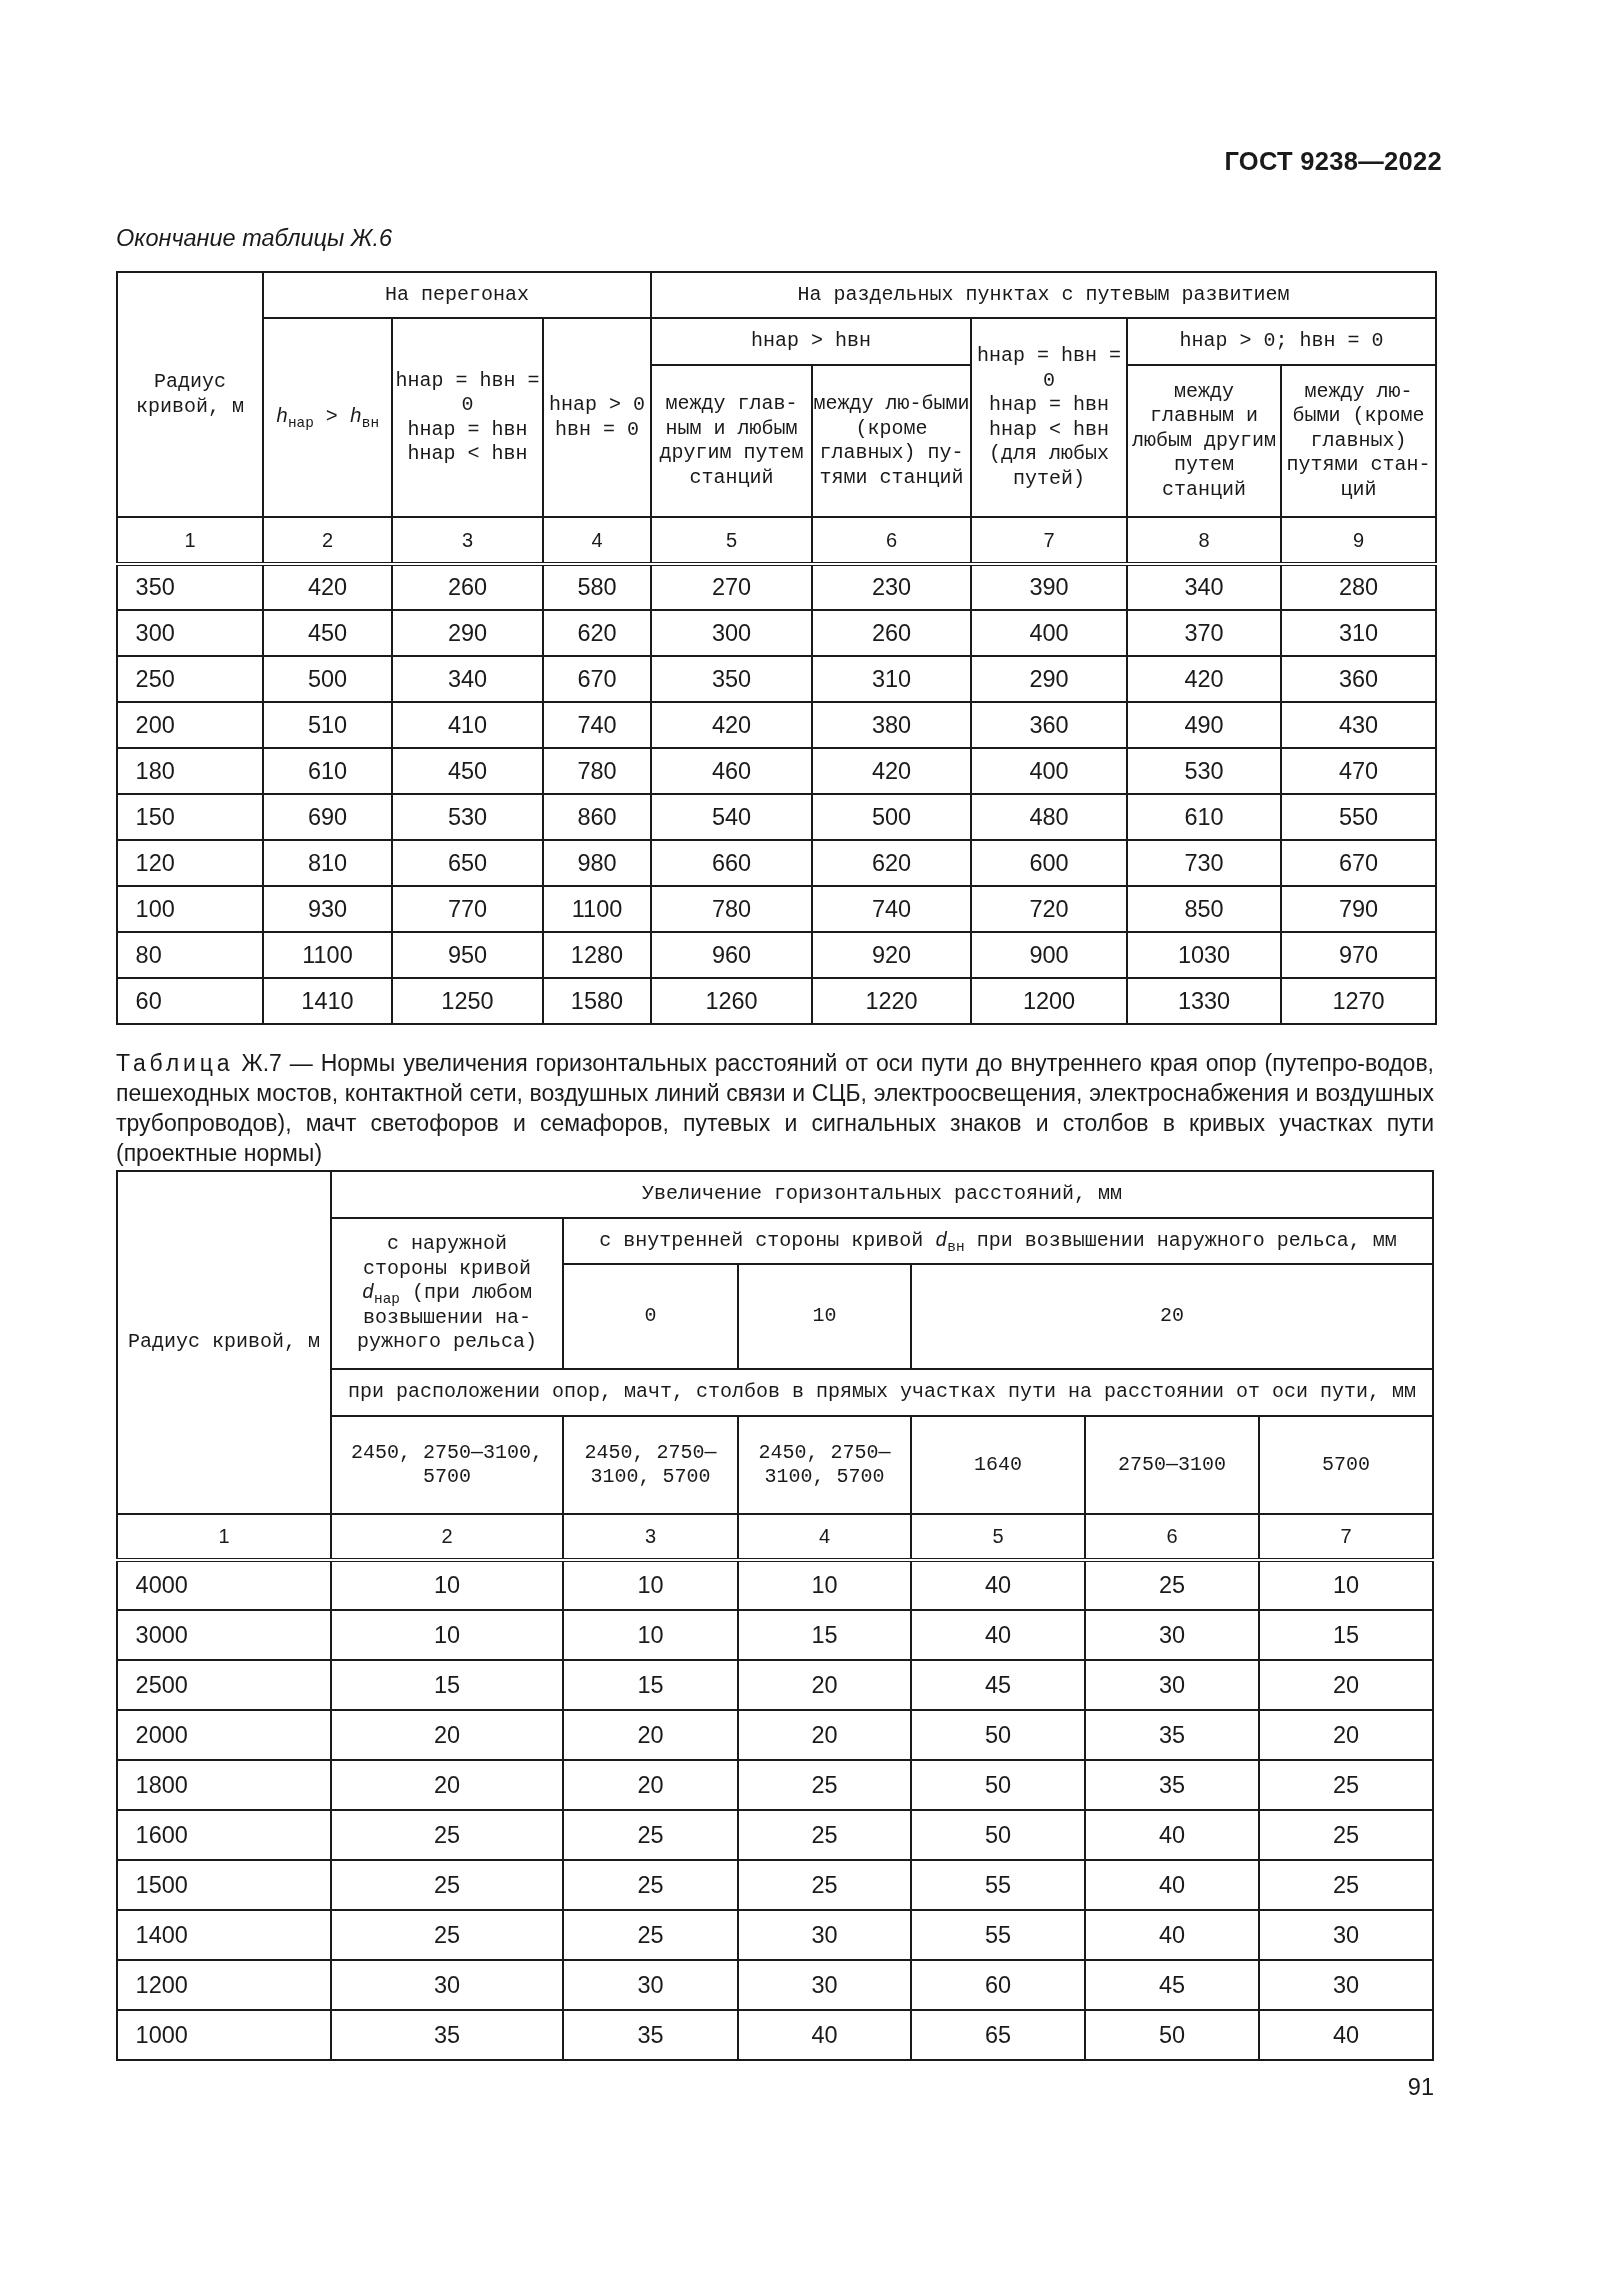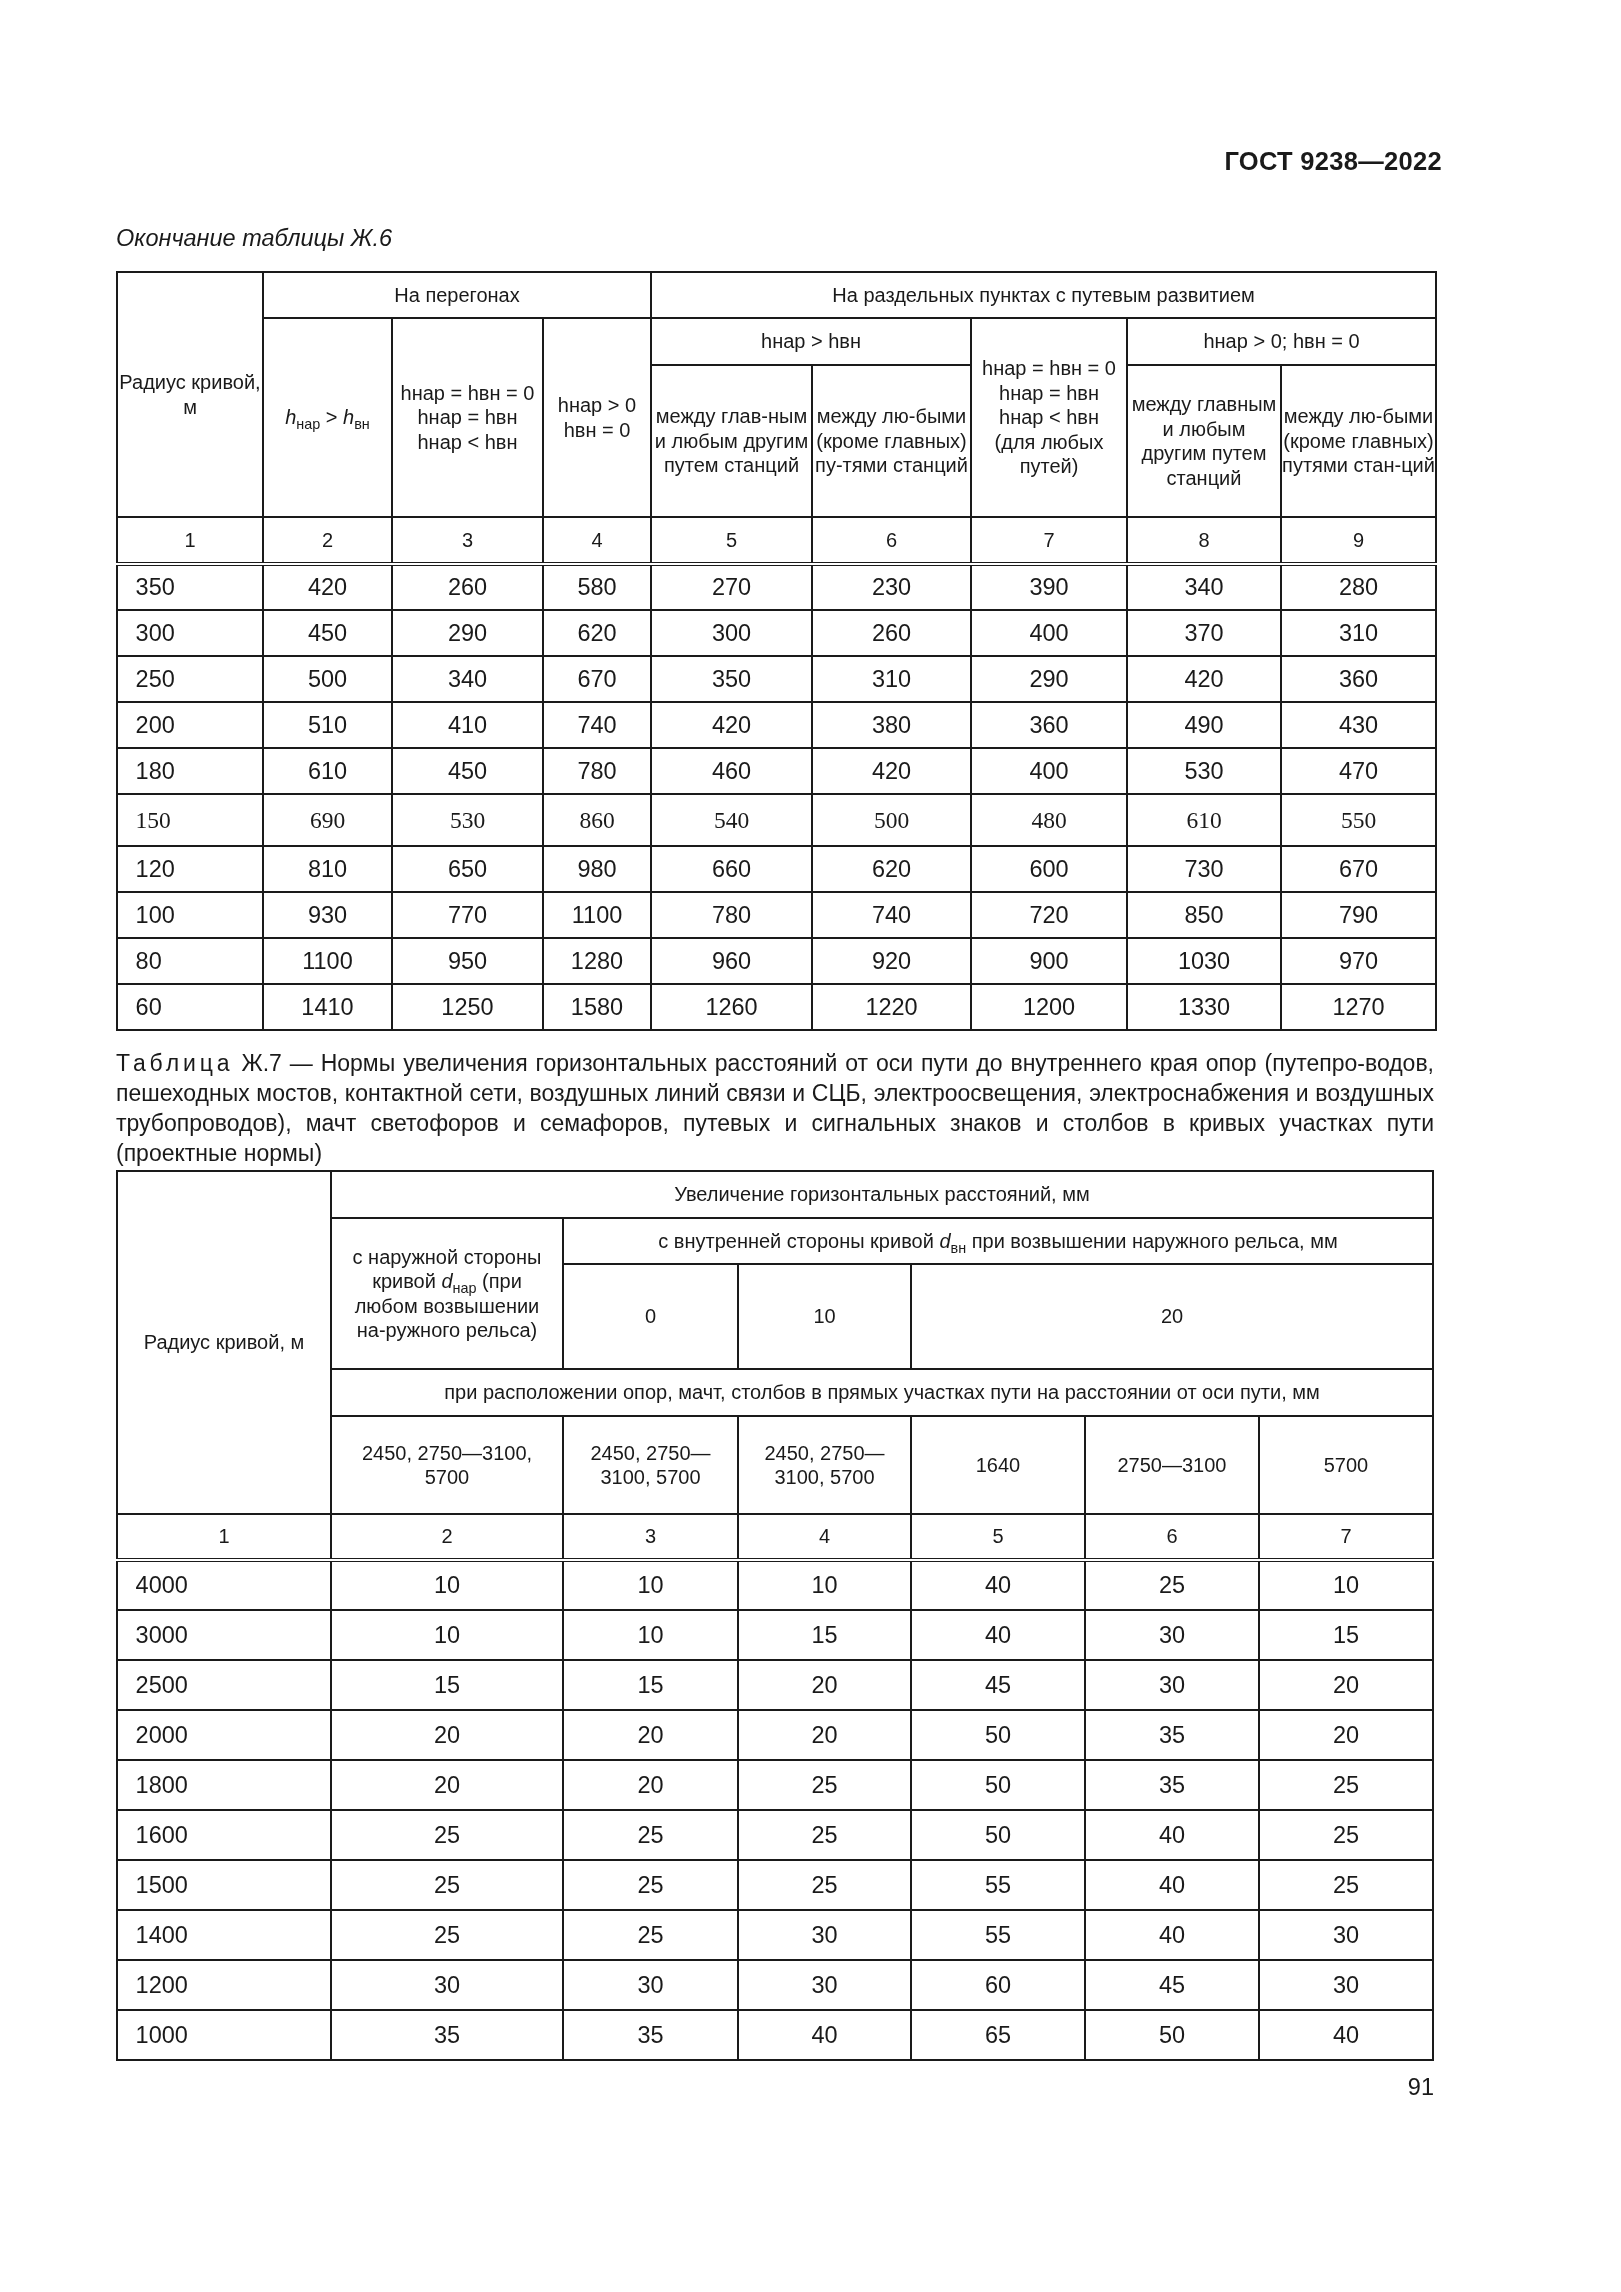--- a/index.html
+++ b/index.html
@@ -5,21 +5,21 @@
   html, body { margin:0; padding:0; background:#ffffff; }
   body { width:1621px; height:2293px; position:relative; font-family:"Liberation Sans", sans-serif; color:#1a1a1a; overflow:hidden; }
   .abs { position:absolute; }
   #doc-header { right:179px; top:147px; font-size:25.5px; font-weight:bold; letter-spacing:0.3px; }
   #caption6 { left:116px; top:225px; font-size:23.5px; font-style:italic; }
   #caption7 { left:116px; top:1048px; width:1318px; font-size:23px; line-height:30px; text-align:justify; }
   #caption7 .spaced { letter-spacing:3.9px; }
   #page-num { right:187px; top:2074px; font-size:23.5px; }
   table { position:absolute; border-collapse:collapse; table-layout:fixed; }
   td, th { border:2px solid #1a1a1a; padding:0; text-align:center; vertical-align:middle; font-weight:normal; }
-  th { font-size:20px; line-height:24.5px; }
+  th { font-size:20px; line-height:24.5px;font-family:Liberation Mono, monospace; }
   td.data { font-size:23.5px; }
   td.first { text-align:left; padding-left:17.6px; }
   tr.numrow td { font-size:20px; border-bottom:4.9px double #1a1a1a; }
   i.h { font-style:italic; }
   sub { font-size:0.72em; vertical-align:-0.35em; line-height:0; }
   #t6 { left:116px; top:271px; width:1318px; }
   #t7 { left:116px; top:1170px; width:1318px; }
 </style>
 </head>
 <body>
@@ -133,21 +133,21 @@
         <td class="data first">180</td>
         <td class="data">610</td>
         <td class="data">450</td>
         <td class="data">780</td>
         <td class="data">460</td>
         <td class="data">420</td>
         <td class="data">400</td>
         <td class="data">530</td>
         <td class="data">470</td>
       </tr>
-      <tr style="height: 52px; font-family: Liberation Serif, serif;">
+      <tr style="height: 46px;">
         <td class="data first">150</td>
         <td class="data">690</td>
         <td class="data">530</td>
         <td class="data">860</td>
         <td class="data">540</td>
         <td class="data">500</td>
         <td class="data">480</td>
         <td class="data">610</td>
         <td class="data">550</td>
       </tr>

